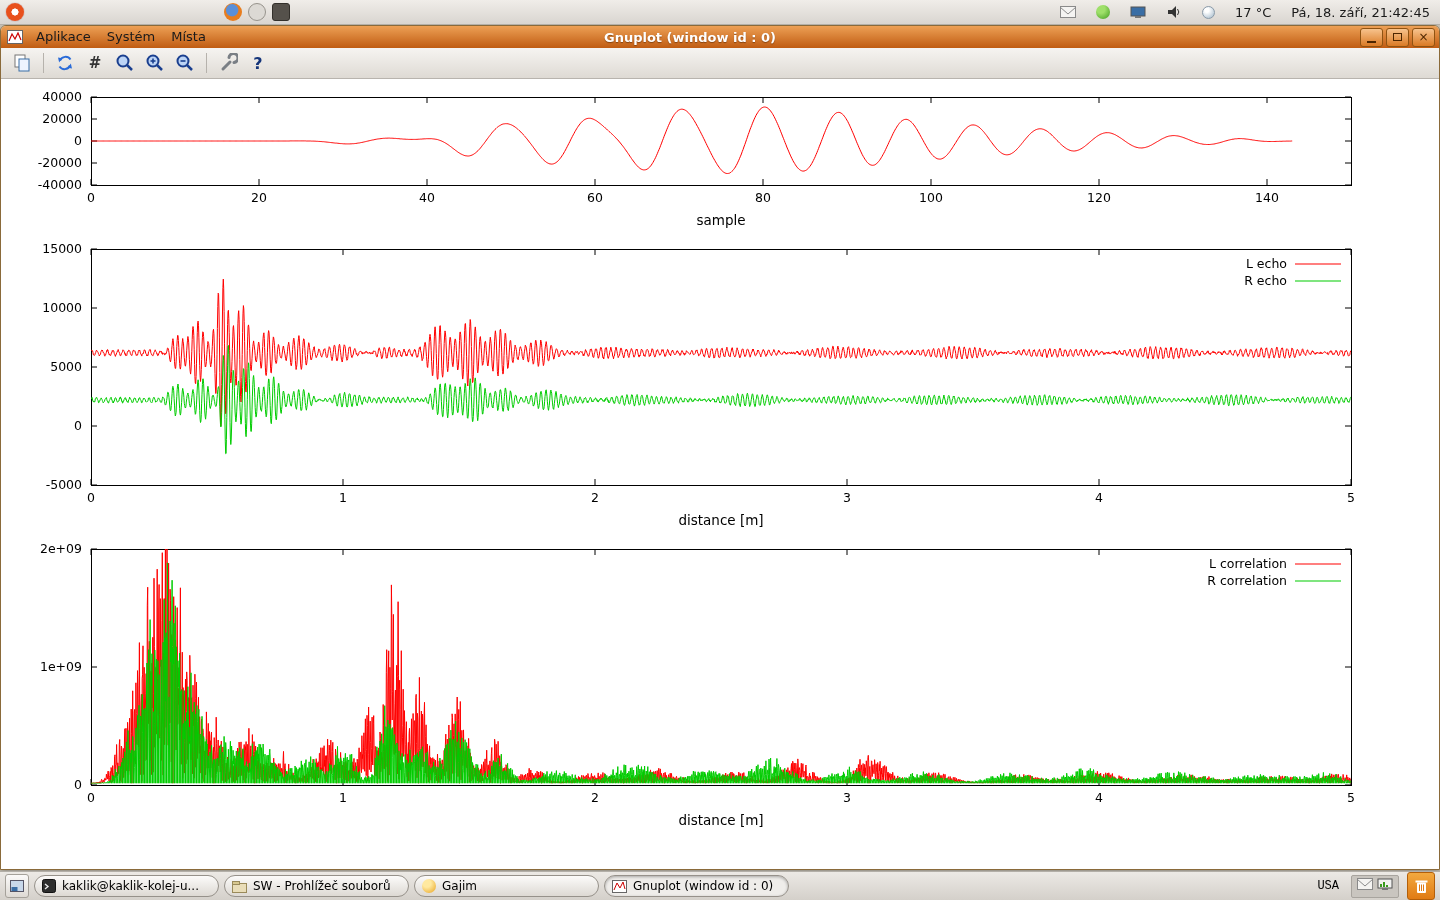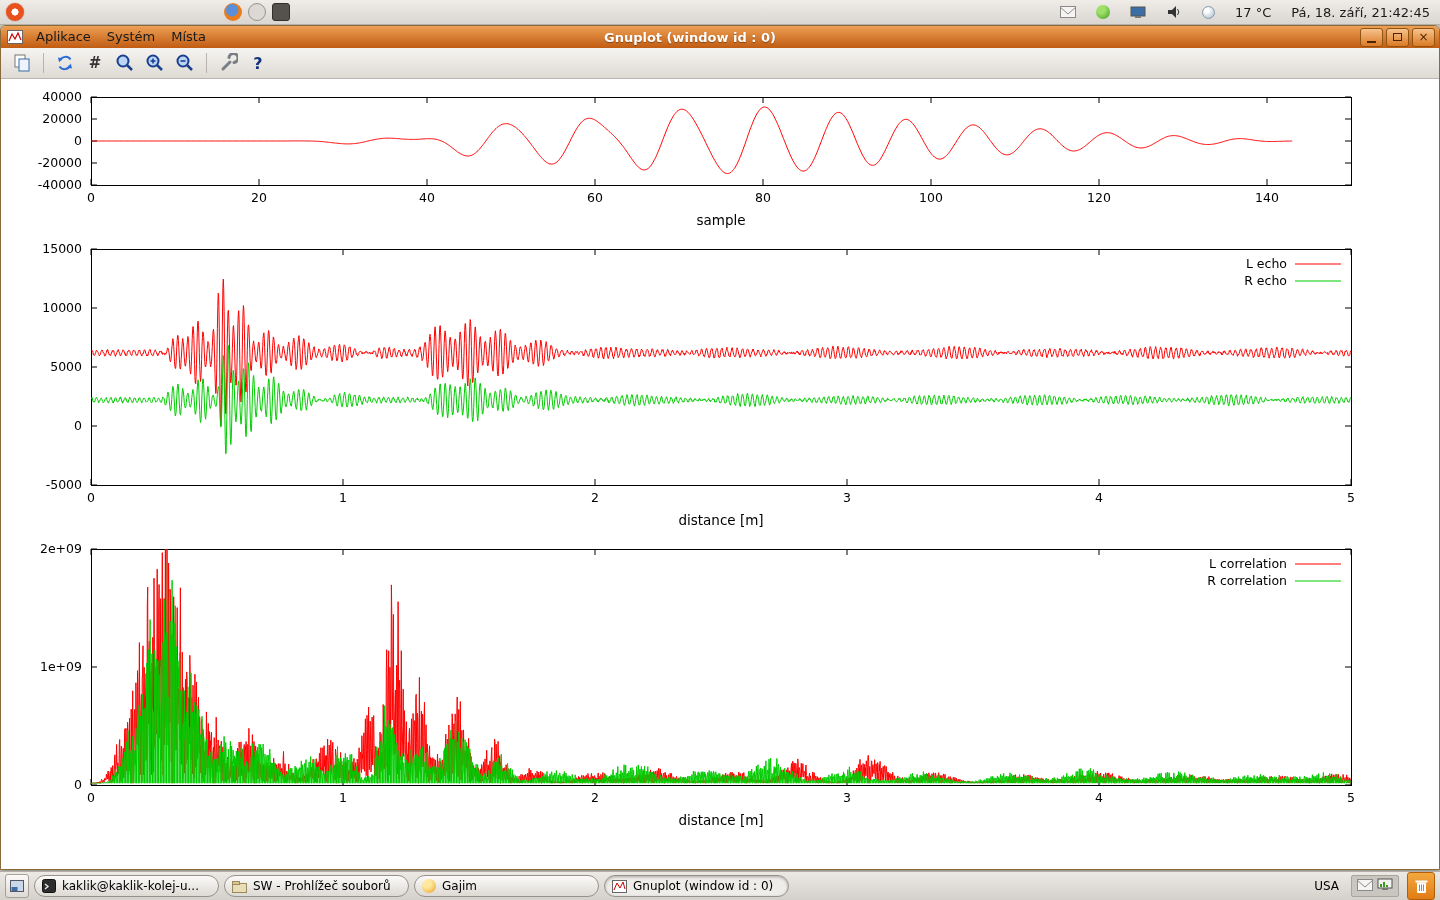--- a/index.html
+++ b/index.html
@@ -56,21 +56,21 @@
     display:flex;align-items:center;gap:5px;padding:0 5px;font-size:12px;z-index:40;}
   .sdesk{width:22px;height:22px;display:flex;align-items:center;justify-content:center;
     border:1px solid #a5a19a;border-radius:3px;background:linear-gradient(#fbfaf9,#dedad4);}
   .task{height:22px;display:flex;align-items:center;gap:6px;padding:0 7px;
     border:1px solid #96918a;border-radius:11px;background:linear-gradient(#fcfbfa,#ddd9d3);
     width:185px;box-sizing:border-box;overflow:hidden;}
   .task .tlabel{white-space:nowrap;overflow:hidden;text-overflow:ellipsis;}
   .task.active{background:#efedea;box-shadow:inset 0 1px 3px rgba(0,0,0,.3);}
   .ticn{flex:0 0 auto;display:flex;align-items:center;}
   .gajimball{width:14px;height:14px;border-radius:50%;background:radial-gradient(circle at 35% 30%,#ffe9a0 0 30%,#e8a21e 100%);}
-  .tb-right{margin-left:auto;display:flex;align-items:center;gap:8px;}
+  .tb-right{margin-left:auto;display:flex;align-items:center;gap:8px;font-family:Liberation Mono, monospace;}
   .kb-label{padding:0 4px;}
   .tray2{display:flex;align-items:center;gap:4px;padding:2px 5px;border:1px solid #a8a49e;
     background:#c9c5bf;border-radius:2px;}
   .trash-btn{width:26px;height:26px;display:flex;align-items:center;justify-content:center;
     background:linear-gradient(#f3a93f,#e07b14);border:1px solid #b35f0a;border-radius:3px;}
 </style>
 </head>
 <body>
 
 <div class="screen">

